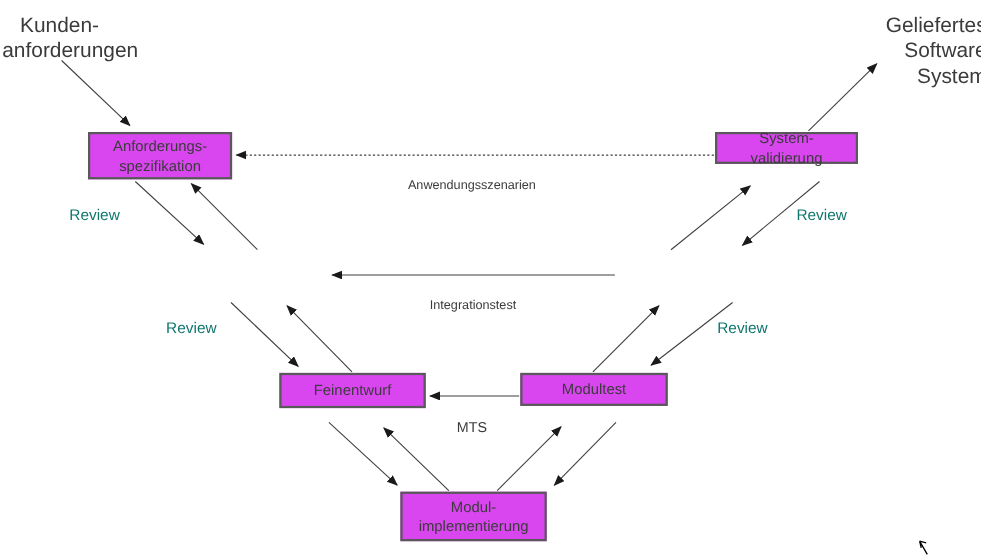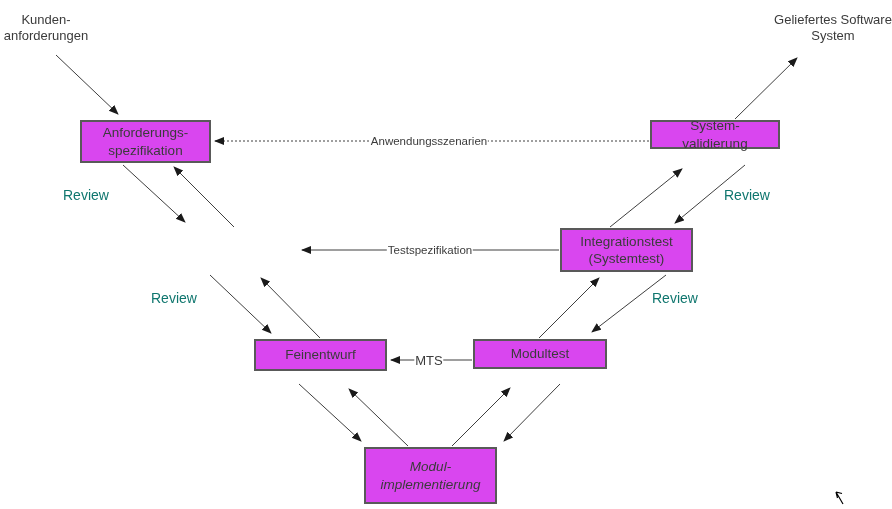--- a/index.html
+++ b/index.html
@@ -12,38 +12,39 @@
   }
   .lines-layer{position:absolute;left:0;top:0;z-index:1;}
   .node{
     position:absolute;z-index:2;box-sizing:border-box;
     border:2px solid #595959;background:#d946ef;
     display:flex;align-items:center;justify-content:center;
     text-align:center;font-size:13.5px;line-height:1.28;color:#3b3b3b;
     white-space:pre-line;
   }
   .free-label{
-    position:absolute;z-index:2;color:#3b3b3b;font-size:13px;
-    line-height:1.22;text-align:center;white-space:pre-line;
+    position:absolute;z-index:2;color:#3b3b3b;font-size:19px;
+    line-height:1.22;text-align:right;white-space:pre-line;
   }
   .review-label{
     position:absolute;z-index:2;color:#0f766e;font-size:14px;
   }
   .edge-label{
     position:absolute;z-index:2;background:#ffffff;color:#3b3b3b;
     font-size:11.5px;padding:0 1px;transform:translate(-50%,-50%);
     white-space:nowrap;
+    margin-top:28px;
   }
   #n-anforderung{left:80px;top:120px;width:131px;height:43px;}
   #n-systemval{left:650px;top:120px;width:130px;height:29px;}
   #n-architektur{left:167px;top:228px;width:131px;height:45px;}
   #n-integration{left:560px;top:228px;width:133px;height:44px;}
   #n-feinentwurf{left:254px;top:339px;width:133px;height:32px;}
   #n-modultest{left:473px;top:339px;width:134px;height:30px;}
-  #n-modulimpl{left:364px;top:447px;width:133px;height:57px;font-style:italic;}
+  #n-modulimpl{left:364px;top:447px;width:133px;height:45px;}
   #l-kunden{left:2px;top:12px;width:88px;}
   #l-geliefert{left:744px;top:12px;width:128px;margin-left:25px;}
   #r-left-1{left:63px;top:187px;}
   #r-left-2{left:151px;top:290px;}
   #r-right-1{left:724px;top:187px;}
   #r-right-2{left:652px;top:290px;}
   #e-anwendung{left:429px;top:141px;}
   #e-testspez{left:430px;top:250px;}
   #e-mts{left:429px;top:360px;font-size:13px;}
 </style>
@@ -82,34 +83,32 @@
 
     <g>
       <path d="M836,492 L843,504 M836,492 L842,493.5 M836,492 L837.5,498" stroke="#000000" stroke-width="1.2" fill="none"></path>
     </g>
   </svg>
 
   <div class="node" id="n-anforderung">Anforderungs-
 spezifikation</div>
   <div class="node" id="n-systemval">System-
 validierung</div>
-  <div class="node" id="n-integration">Integrationstest
-(Systemtest)</div>
   <div class="node" id="n-feinentwurf">Feinentwurf</div>
   <div class="node" id="n-modultest">Modultest</div>
   <div class="node" id="n-modulimpl">Modul-
 implementierung</div>
 
   <div class="free-label" id="l-kunden">Kunden-
 anforderungen</div>
   <div class="free-label" id="l-geliefert">Geliefertes Software
 System</div>
 
   <div class="review-label" id="r-left-1">Review</div>
   <div class="review-label" id="r-left-2">Review</div>
   <div class="review-label" id="r-right-1">Review</div>
   <div class="review-label" id="r-right-2">Review</div>
 
   <div class="edge-label" id="e-anwendung">Anwendungsszenarien</div>
-  <div class="edge-label" id="e-testspez">Testspezifikation</div>
+  <div class="edge-label" id="e-testspez">Integrationstest</div>
   <div class="edge-label" id="e-mts">MTS</div>
 
 </div>
 
 </body></html>

